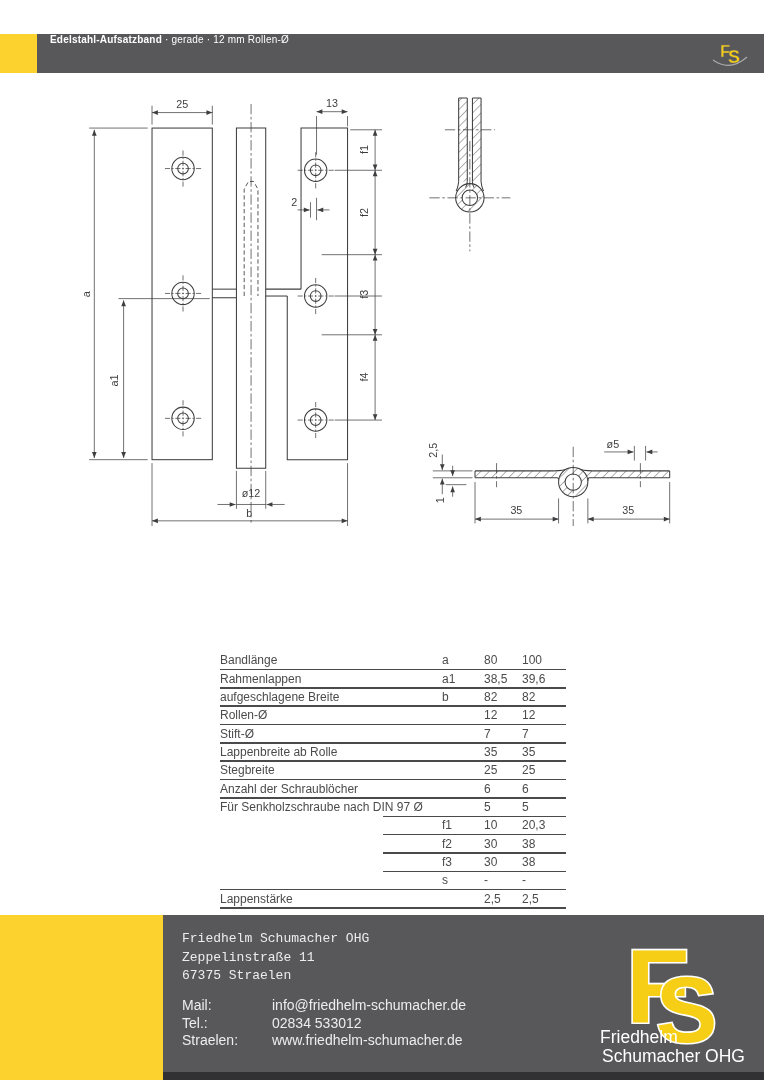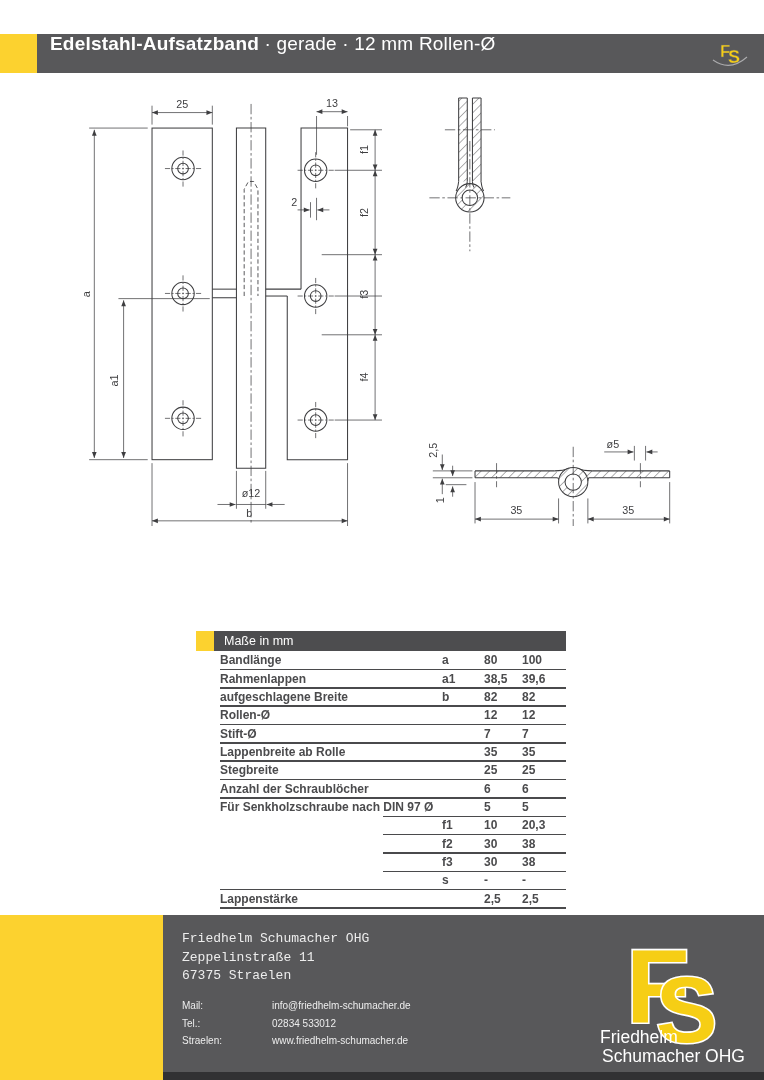--- a/index.html
+++ b/index.html
@@ -3,47 +3,47 @@
 <meta charset="utf-8">
 <style>
   html,body{margin:0;padding:0;background:#fff;}
   #page{position:relative;width:764px;height:1080px;background:#fff;overflow:hidden;
         font-family:"Liberation Sans",sans-serif;}
   .abs{position:absolute;}
 
   
   #hdr-yellow{left:0;top:34px;width:37px;height:39px;background:#FCD22F;}
   #hdr-bar{left:37px;top:34px;width:727px;height:39px;background:#58585A;}
-  #hdr-title{left:50px;top:34px;height:21px;display:flex;align-items:flex-end;
-             color:#fff;font-size:19px;letter-spacing:.2px;}
+  #hdr-title{left:50px;top:34px;height:21px;display:flex;align-items:flex-start;
+             color:#fff;font-size:10px;letter-spacing:.2px;}
   #hdr-title b{font-weight:700;}
   #hdr-logo{left:708px;top:36px;}
 
   
   #tbl-head{left:196px;top:631px;width:370px;height:20px;display:flex;}
   #tbl-head .sq{width:18px;height:20px;background:#FCD22F;}
   #tbl-head .bar{flex:1;background:#4D4D4F;color:#fff;font-size:12.5px;
                  display:flex;align-items:center;padding-left:10px;}
   #tbl-rows{left:220px;top:651px;width:346px;}
   .trow{position:relative;height:18.35px;display:flex;align-items:center;
-        font-size:12px;font-weight:700;color:#4B4B4D;}
+        font-size:12px;font-weight:400;color:#4B4B4D;}
   .trow .lbl{flex:1;}
   .trow .sym{width:42px;}
   .trow .v1{width:38px;}
   .trow .v2{width:44px;}
   .trow::after{content:"";position:absolute;bottom:-1px;height:1.6px;background:#4A4A4C;}
   .trow.full::after{left:0;right:0;}
   .trow.part::after{left:163px;right:0;}
 
   
   #ft-yellow{left:0;top:915px;width:163px;height:165px;background:#FCD22F;}
   #ft-gray{left:163px;top:915px;width:601px;height:165px;background:#58585A;}
   #ft-black{left:163px;top:1072px;width:601px;height:8px;background:#313133;}
   #ft-address{left:182px;top:930px;color:#EDEDED;font-size:13px;line-height:18.5px;font-family:Liberation Mono, monospace;}
-  #ft-contacts{left:182px;top:997px;color:#EDEDED;font-size:10px;line-height:17.5px;}
+  #ft-contacts{left:182px;top:997px;color:#EDEDED;font-size:14px;line-height:17.5px;}
   .crow{display:flex;}
   .crow .cl{width:90px;}
   #ft-logo{left:596px;top:930px;}
 
   svg text{font-family:"Liberation Sans",sans-serif;}
   .dimtxt{font-size:12.5px;fill:#3E3E40;}
   .outl{stroke:#3E3E40;stroke-width:1.2;fill:none;}
   .thin{stroke:#3E3E40;stroke-width:.85;fill:none;}
   .cl1{stroke:#3E3E40;stroke-width:.85;fill:none;stroke-dasharray:12 3 3 3;}
   .hid{stroke:#3E3E40;stroke-width:1;fill:none;stroke-dasharray:5 3;}
@@ -209,24 +209,20 @@
       <text x="668" y="583" text-anchor="middle" class="dimtxt">35</text>
 
       <line x1="675" y1="504" x2="675" y2="521" class="thin"></line>
         <line x1="688" y1="504" x2="688" y2="521" class="thin"></line>
       <text x="650" y="507" text-anchor="middle" class="dimtxt">ø5</text>
       <line x1="640" y1="511" x2="674" y2="511" class="thin" marker-end="url(#arr)"></line>
       <line x1="702" y1="511" x2="689" y2="511" class="thin" marker-end="url(#arr)"></line>
     </g>
   </svg>
 
-  <div class="abs" id="tbl-head">
-    <div class="sq"></div>
-    <div class="bar">Maße in mm</div>
-  </div>
   <div class="abs" id="tbl-rows">
       <div class="trow full">
         <div class="lbl">Bandlänge</div>
         <div class="sym">a</div>
         <div class="v1">80</div>
         <div class="v2">100</div>
       </div>
       <div class="trow full">
         <div class="lbl">Rahmenlappen</div>
         <div class="sym">a1</div>

